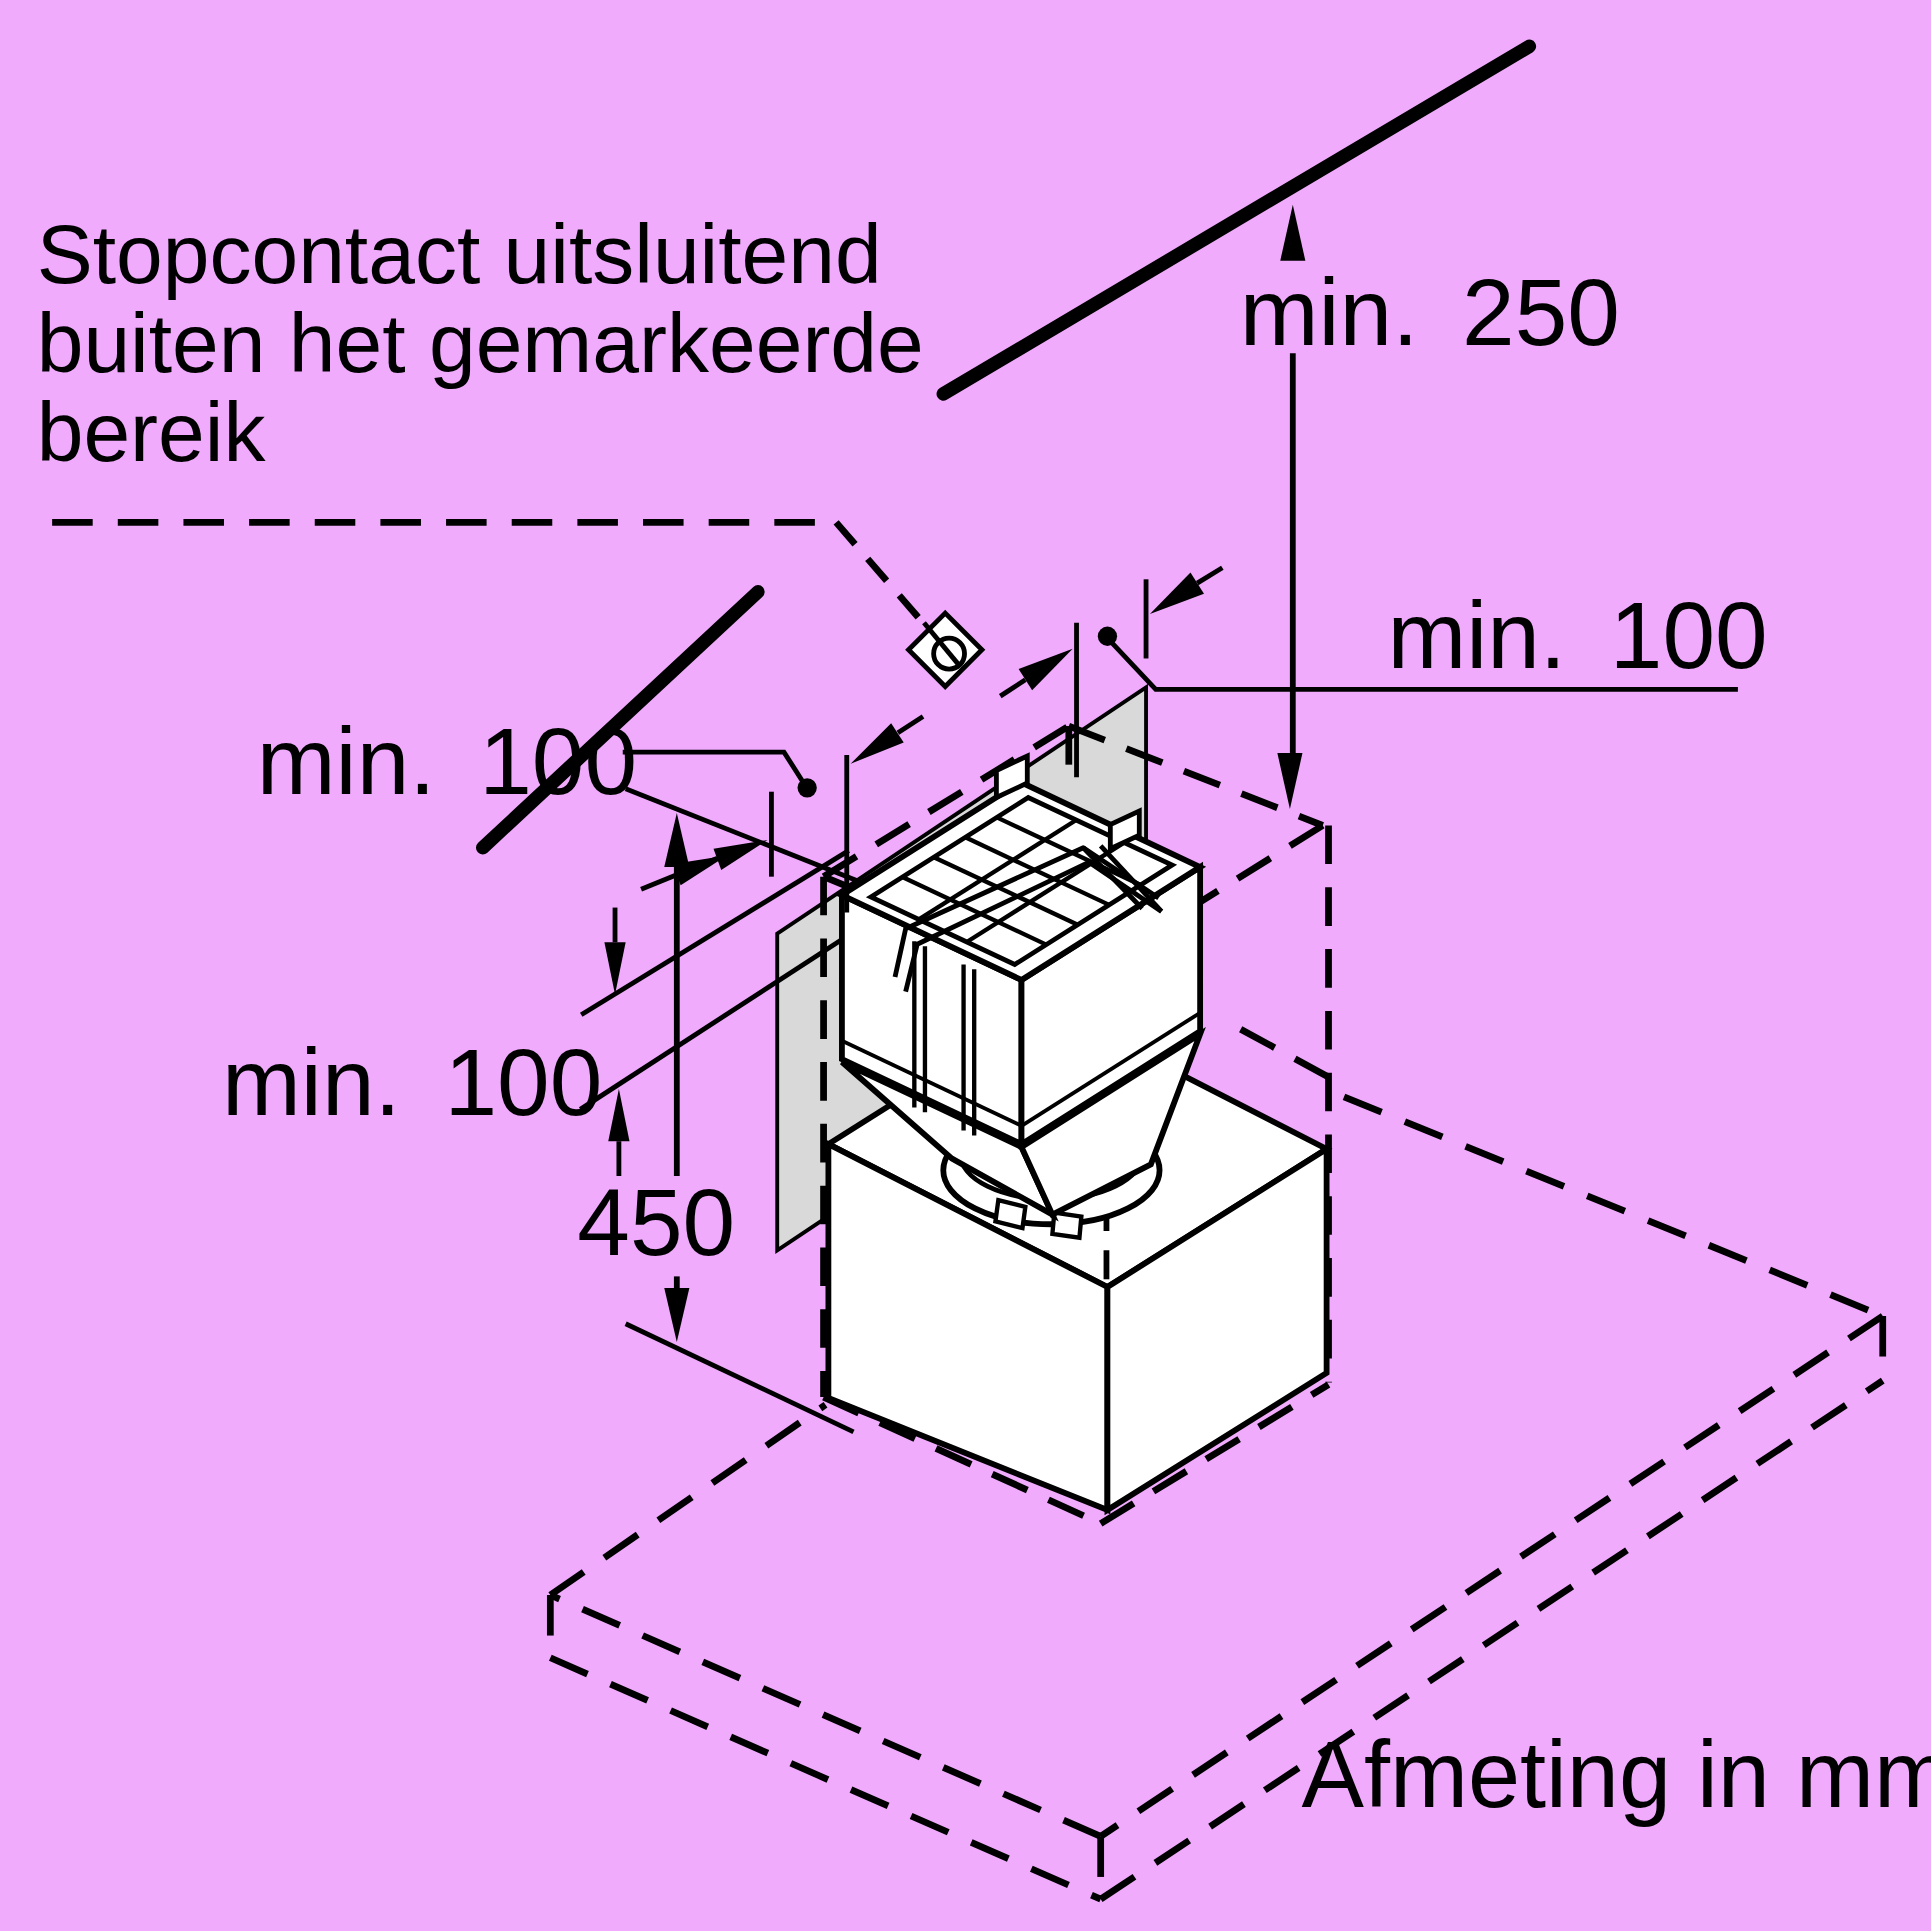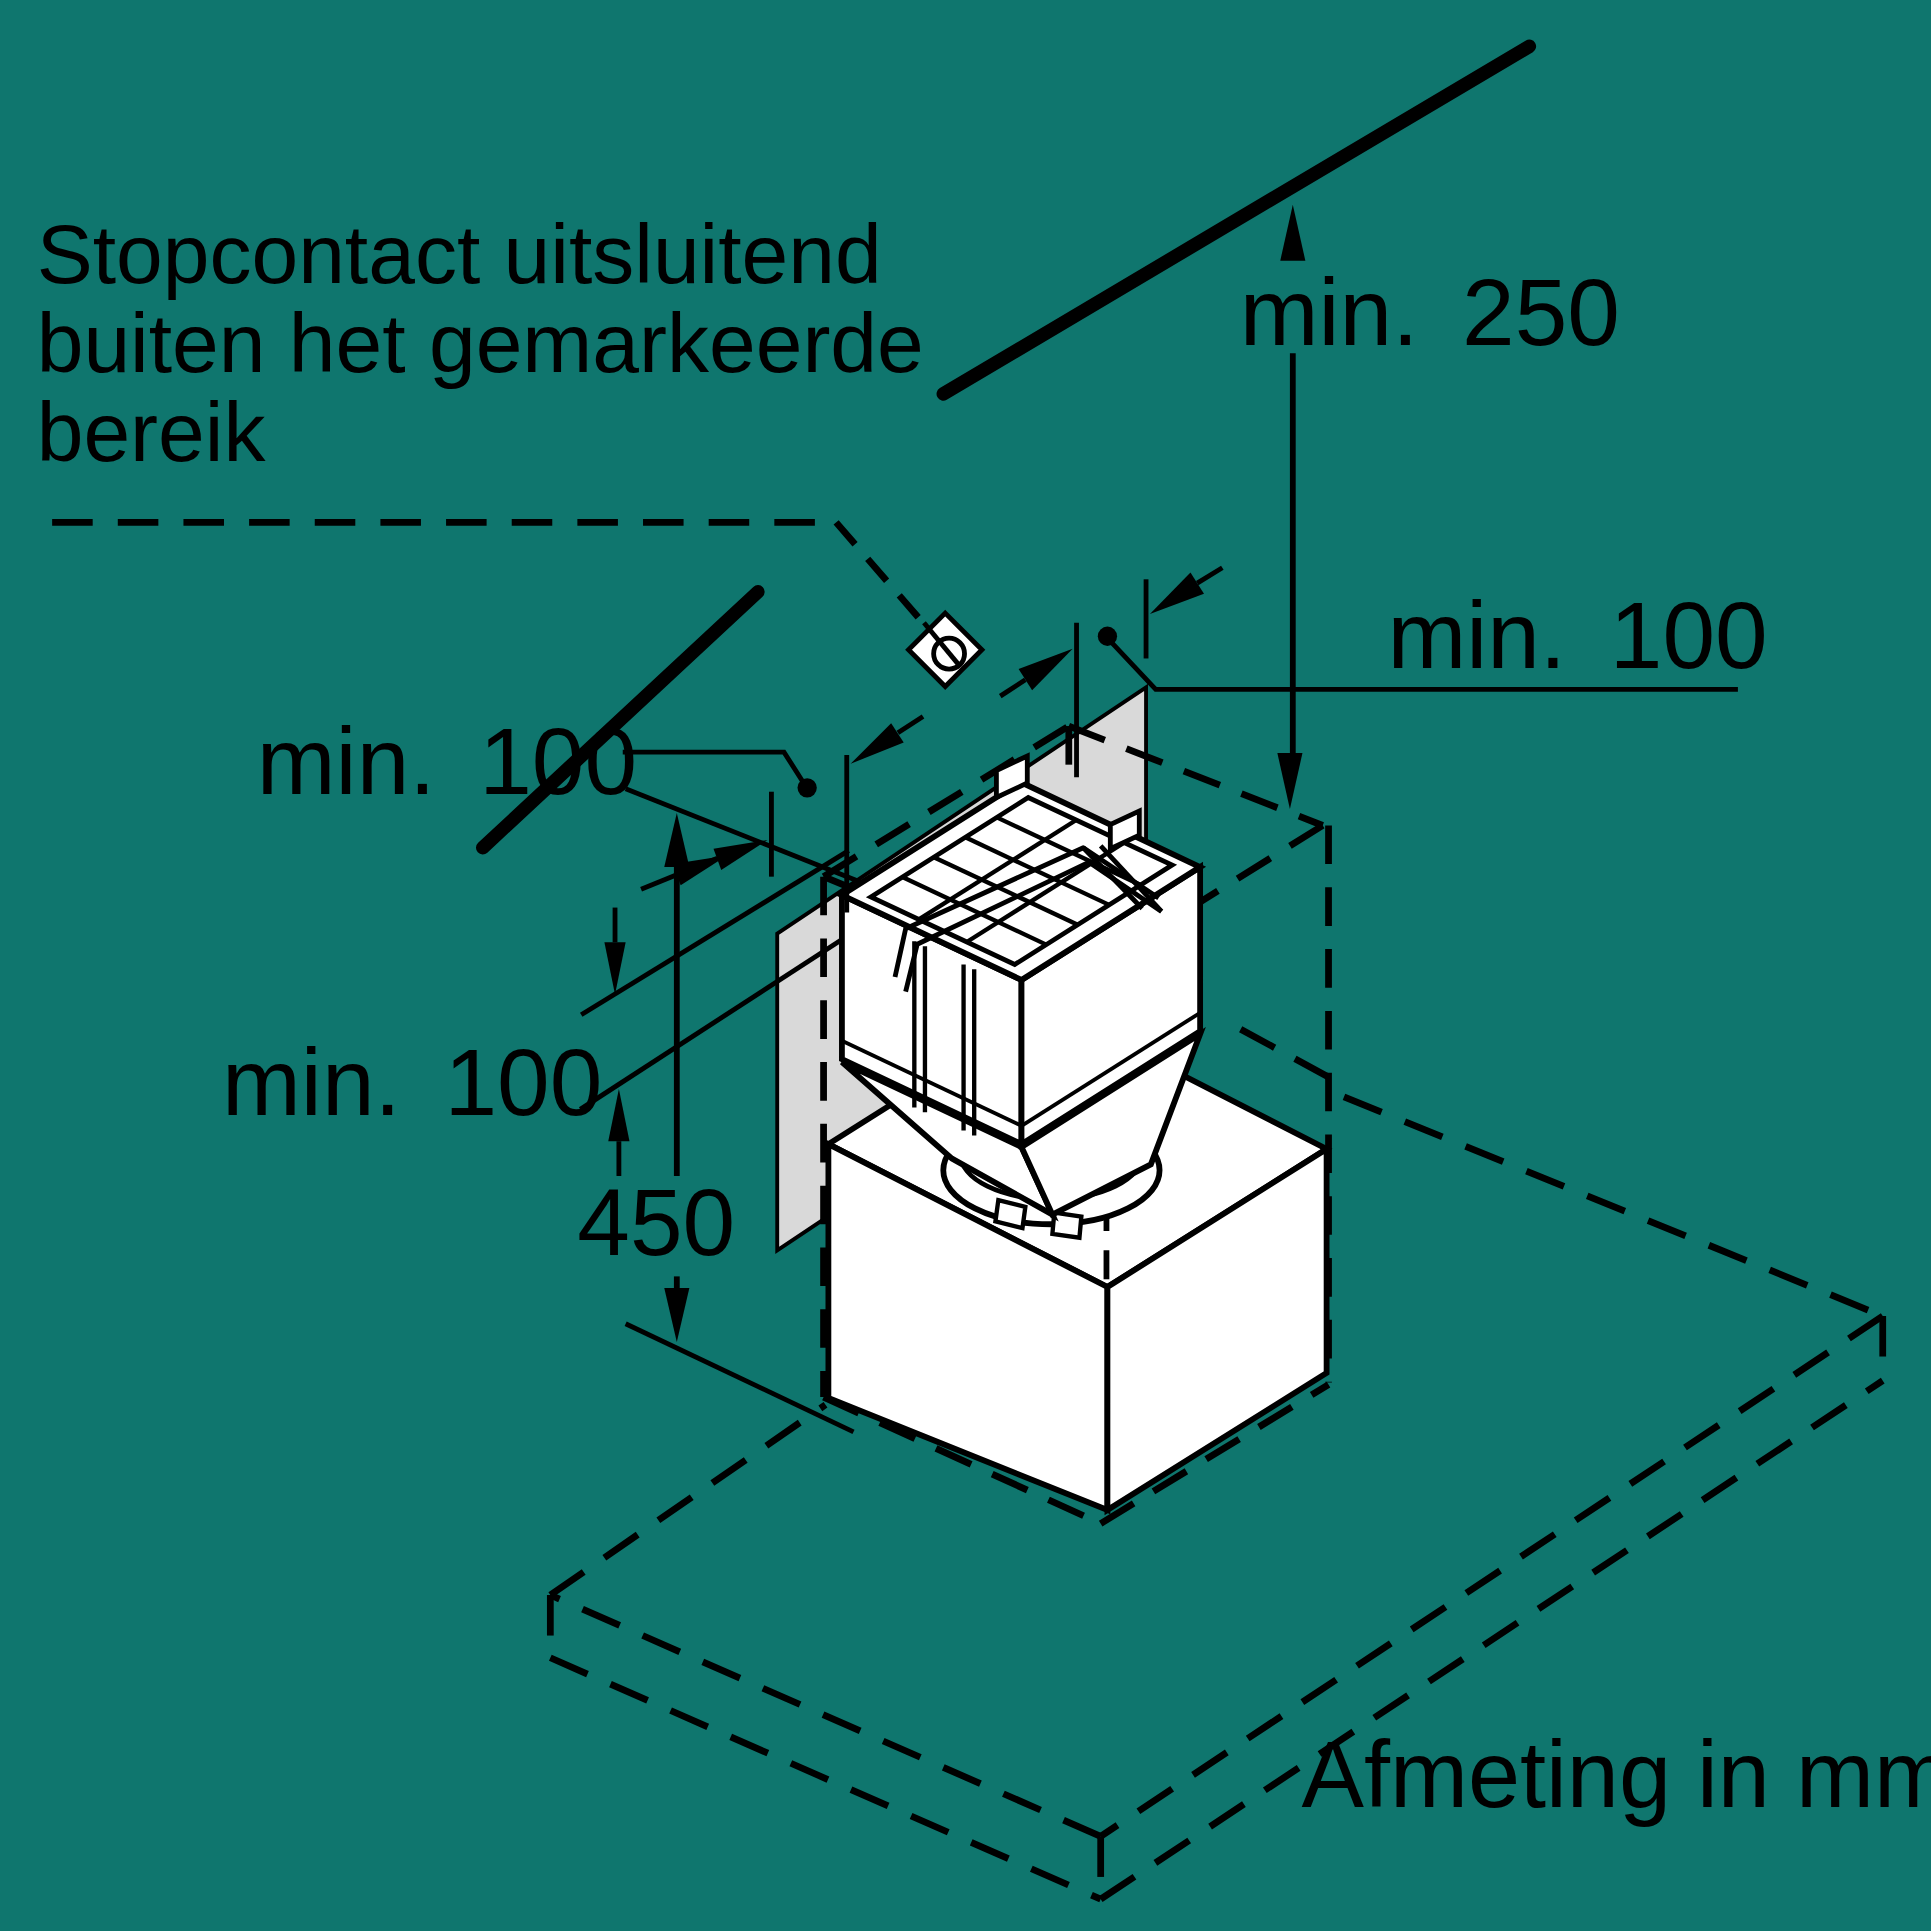--- a/index.html
+++ b/index.html
@@ -1,16 +1,16 @@
 <!DOCTYPE html>
 <html><head>
 <meta charset="utf-8">
 <style>
   html,body{margin:0;padding:0;background:#ffffff;}
-  .stage{width:1931px;height:1931px;position:relative;background:#0f766e;}
+  .stage{width:1931px;height:1931px;position:relative;background:#f0abfc;}
   svg{display:block;}
   text{font-family:"Liberation Sans", sans-serif;fill:#000;}
   .note{font-size:87px;}
   .dim{font-size:98px;word-spacing:18px;}
   .footer{font-size:97px;}
   .ln{stroke:#000;fill:none;}
 </style>
 </head>
 <body>
 

